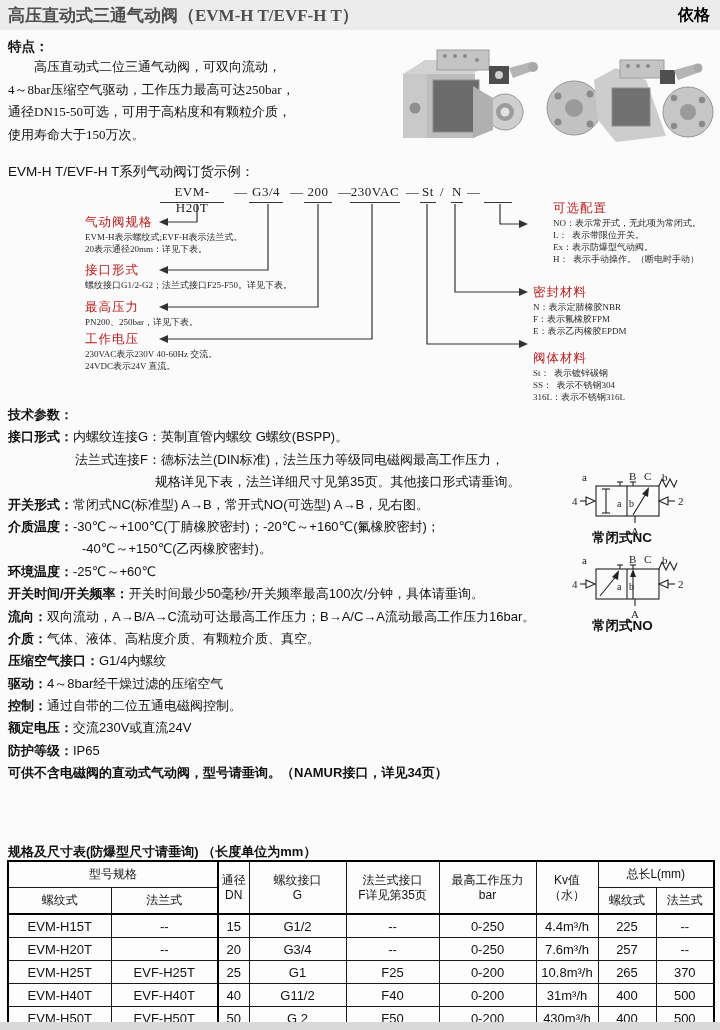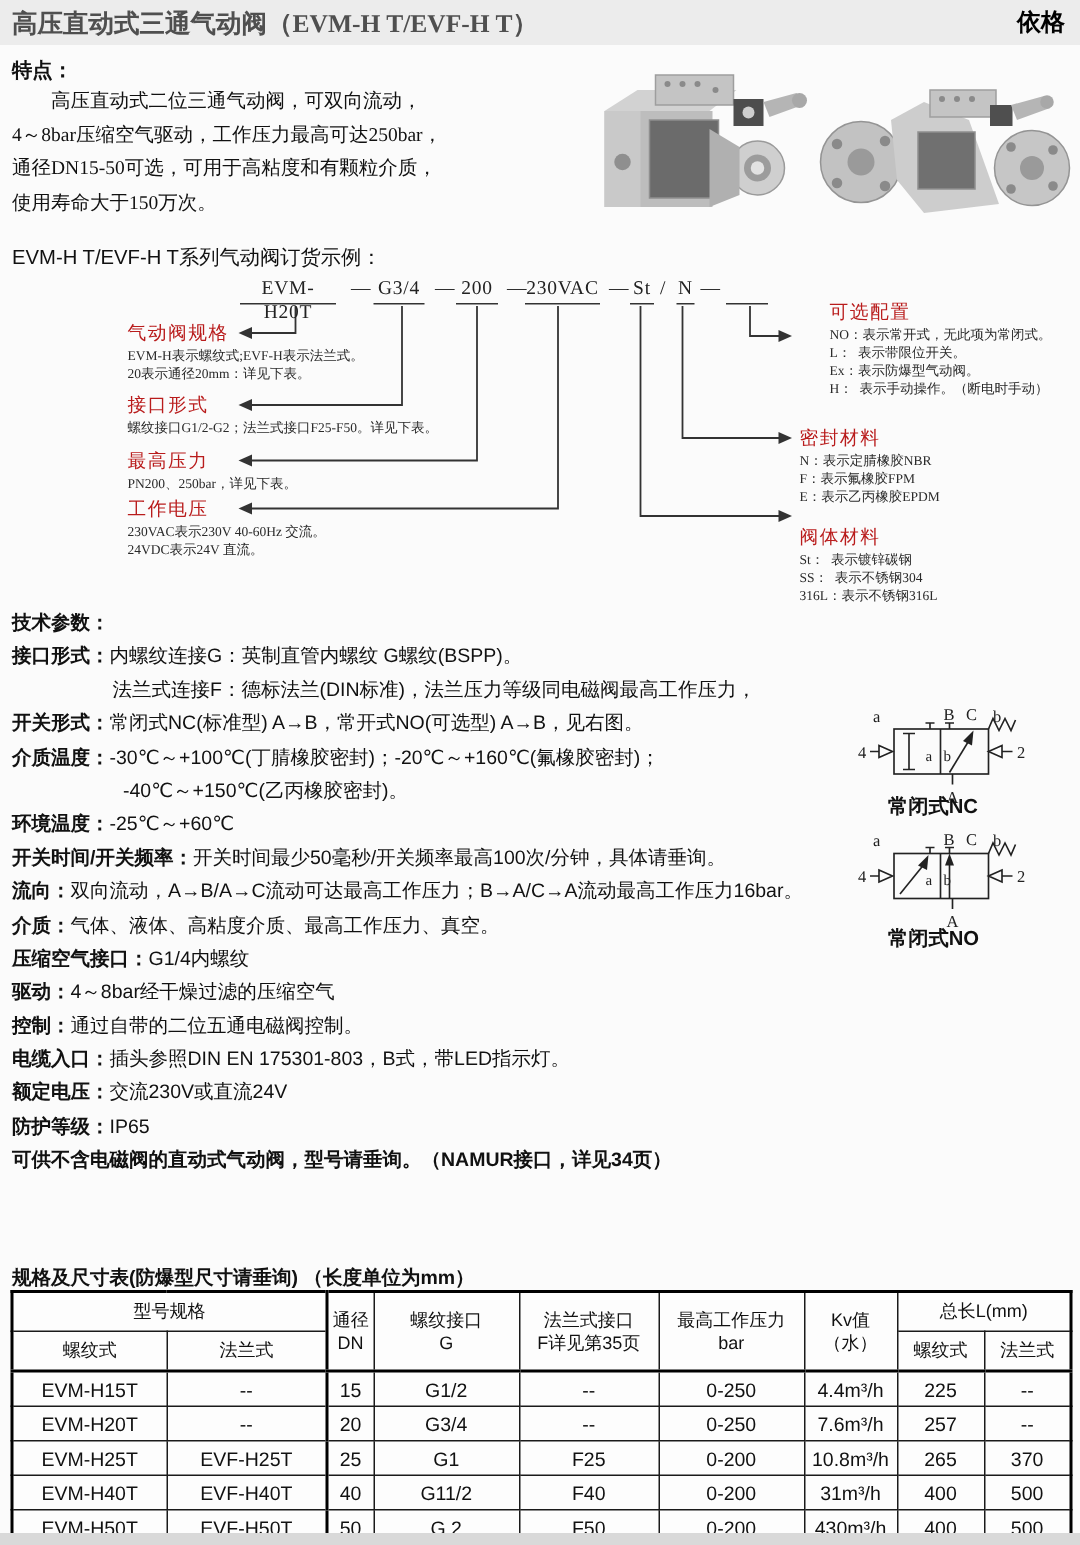--- a/index.html
+++ b/index.html
@@ -195,31 +195,31 @@
       <div class="og-line">St：  表示镀锌碳钢</div>
       <div class="og-line">SS：  表示不锈钢304</div>
       <div class="og-line">316L：表示不锈钢316L</div>
     </div>
   </div>
 
   <div class="specs">
     <div class="spec-row"><b>技术参数：</b></div>
     <div class="spec-row"><b>接口形式：</b><span>内螺纹连接G：英制直管内螺纹 G螺纹(BSPP)。</span></div>
     <div class="spec-row i1"><span>法兰式连接F：德标法兰(DIN标准)，法兰压力等级同电磁阀最高工作压力，</span></div>
+    <div class="spec-row i2"><span>规格详见下表，法兰详细尺寸见第35页。其他接口形式请垂询。</span></div>
     <div class="spec-row"><b>开关形式：</b><span>常闭式NC(标准型) A→B，常开式NO(可选型) A→B，见右图。</span></div>
     <div class="spec-row"><b>介质温度：</b><span>-30℃～+100℃(丁腈橡胶密封)；-20℃～+160℃(氟橡胶密封)；</span></div>
     <div class="spec-row i3"><span>-40℃～+150℃(乙丙橡胶密封)。</span></div>
     <div class="spec-row"><b>环境温度：</b><span>-25℃～+60℃</span></div>
     <div class="spec-row"><b>开关时间/开关频率：</b><span>开关时间最少50毫秒/开关频率最高100次/分钟，具体请垂询。</span></div>
     <div class="spec-row"><b>流向：</b><span>双向流动，A→B/A→C流动可达最高工作压力；B→A/C→A流动最高工作压力16bar。</span></div>
-    <div class="spec-row"><b>介质：</b><span>气体、液体、高粘度介质、最高工作压力、真空。</span></div>
+    <div class="spec-row"><b>介质：</b><span>气体、液体、高粘度介质、有颗粒介质、真空。</span></div>
     <div class="spec-row"><b>压缩空气接口：</b><span>G1/4内螺纹</span></div>
     <div class="spec-row"><b>驱动：</b><span>4～8bar经干燥过滤的压缩空气</span></div>
     <div class="spec-row"><b>控制：</b><span>通过自带的二位五通电磁阀控制。</span></div>
-    <div class="spec-row"><b>电缆入口：</b><span>插头参照DIN EN 175301-803，B式，带LED指示灯。</span></div>
     <div class="spec-row"><b>额定电压：</b><span>交流230V或直流24V</span></div>
     <div class="spec-row"><b>防护等级：</b><span>IP65</span></div>
     <div class="spec-row spec-note">可供不含电磁阀的直动式气动阀，型号请垂询。（NAMUR接口，详见34页）</div>
   </div>
 
   <svg class="vd" style="left:570px;top:468px;" width="150" height="75" viewBox="0 0 150 75">
     <g stroke="#222" stroke-width="1.1" fill="none">
       <rect x="26" y="18" width="63" height="30"></rect>
       <line x1="57" y1="18" x2="57" y2="48"></line>
       <line x1="50" y1="14" x2="50" y2="18"></line>

